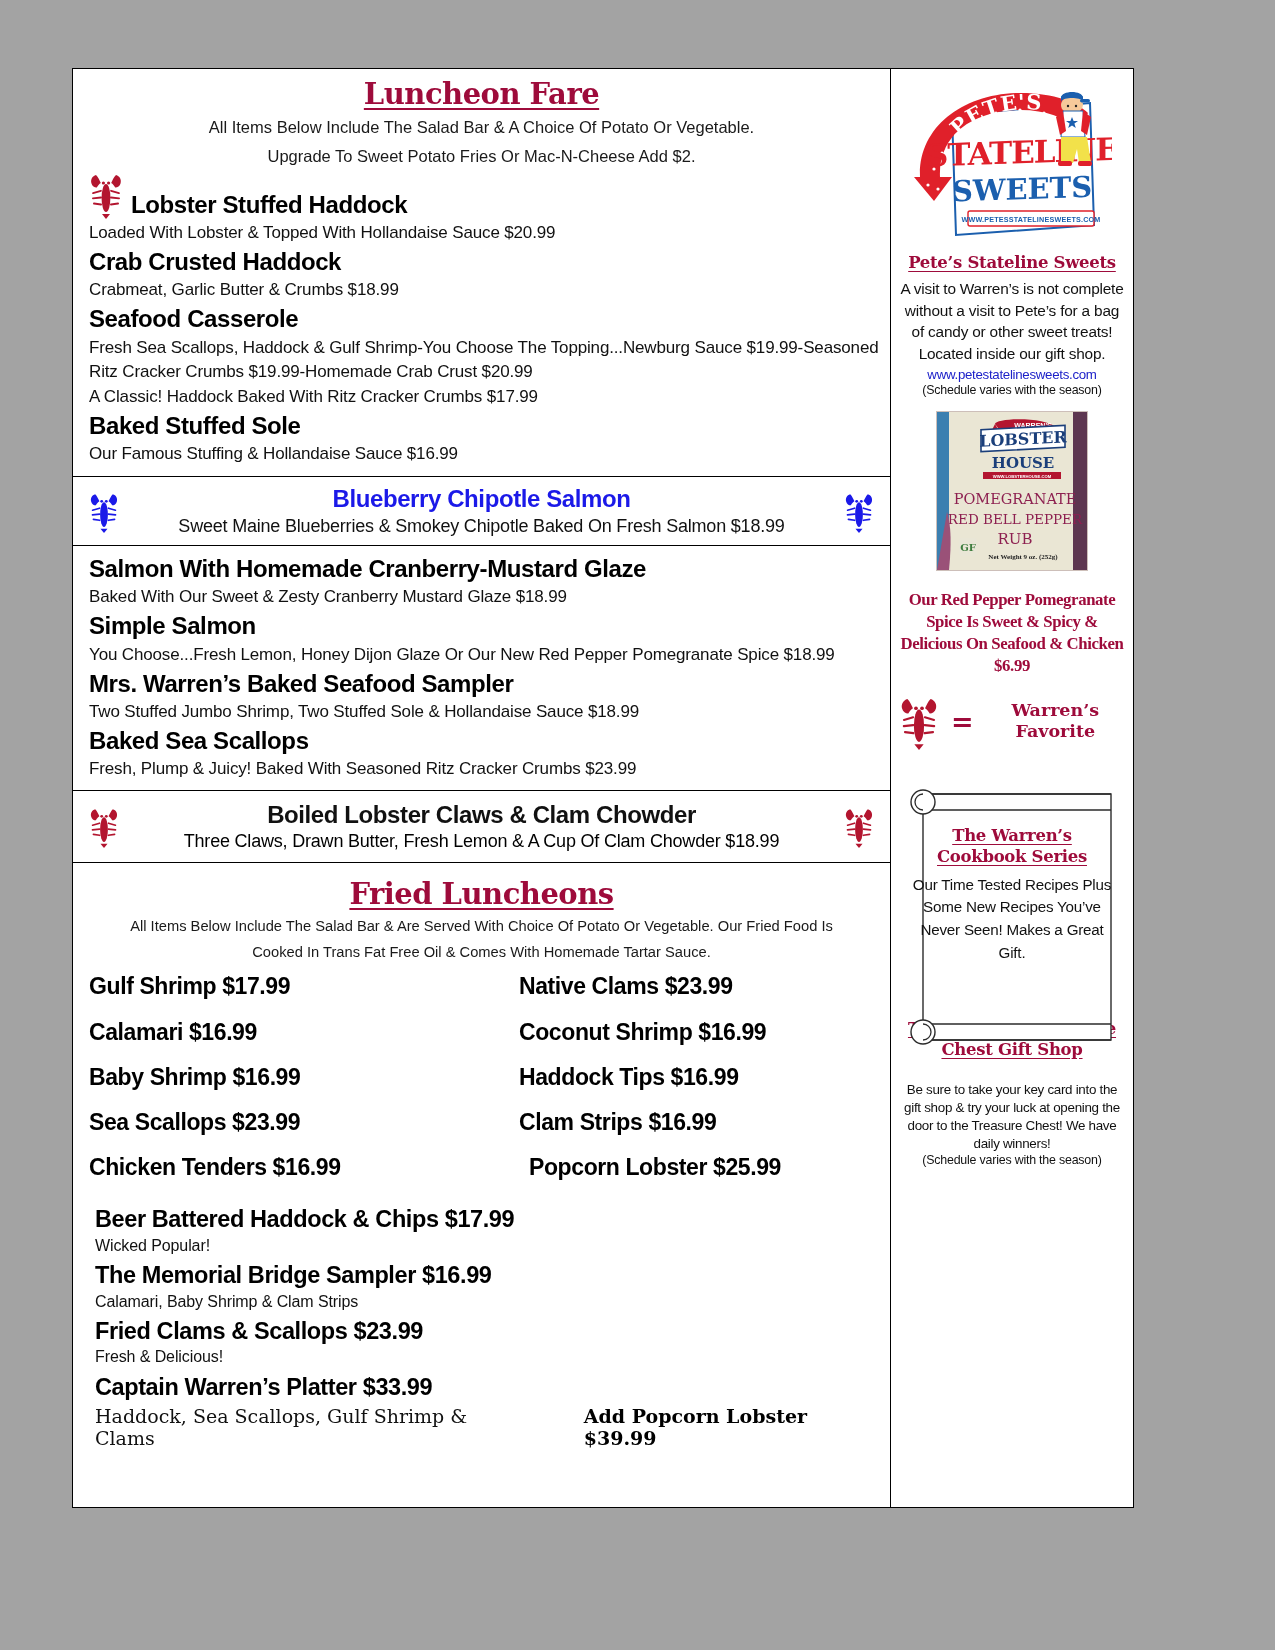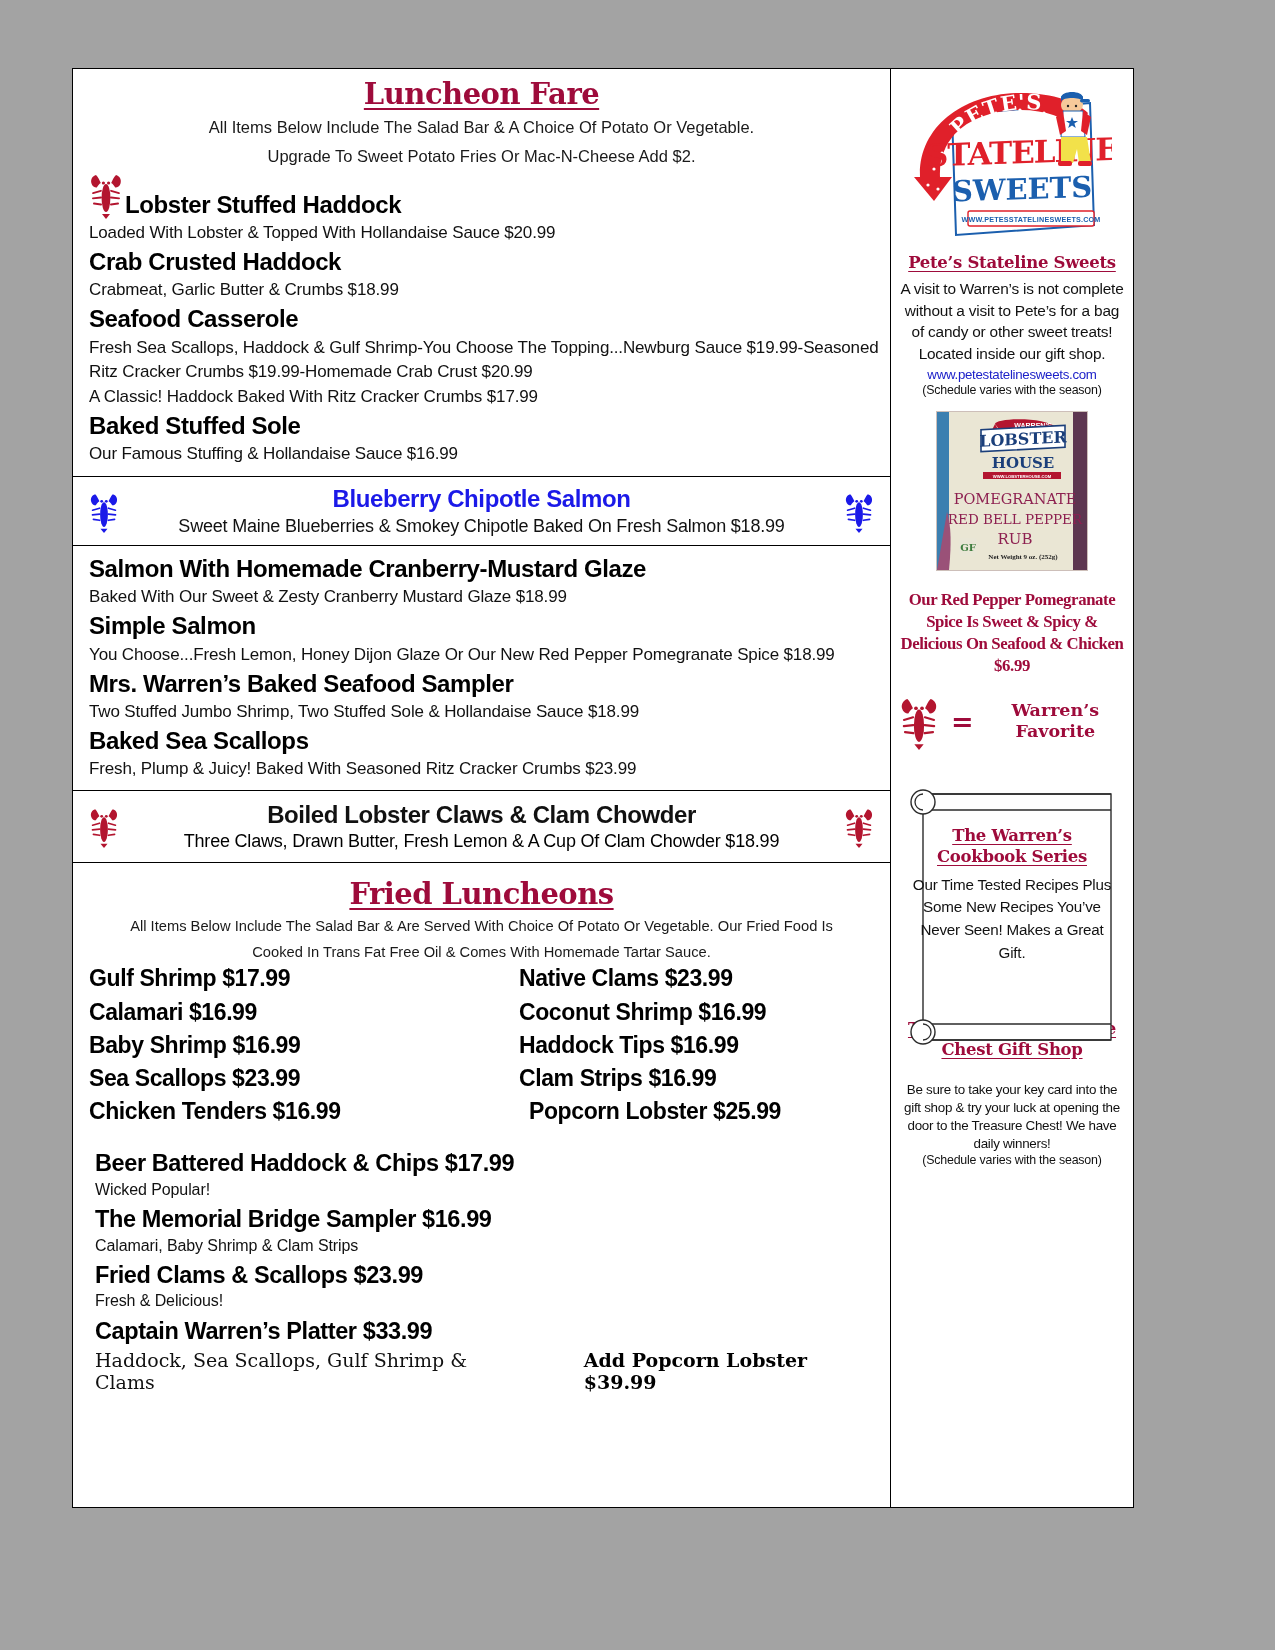--- a/index.html
+++ b/index.html
@@ -70,21 +70,21 @@
   }
 
   
   .lobster {
     display: inline-block;
     vertical-align: middle;
     line-height: 1;
   }
   .lobster svg { display: block; }
 
-  .first-item-row { display: flex; align-items: flex-end; gap: 2px; }
+  .first-item-row { display: flex; align-items: flex-end; gap: 8px; }
   .first-item-row .lobster { margin-bottom: 1px; }
 
   
   .band {
     border-top: 1.5px solid #000;
     border-bottom: 1.5px solid #000;
     display: flex;
     align-items: center;
     padding: 8px 16px;
   }
@@ -102,22 +102,22 @@
     text-align: center;
   }
   .band.blue .band-title { color: #1b19e8; }
   .band.blue .band-sub { color: #111; }
   .band.red .band-title { color: #111; }
 
   
   .fried-grid {
     display: grid;
     grid-template-columns: 430px 1fr;
-    row-gap: 0px;
-    margin-top: 0;
+    row-gap: 12px;
+    margin-top: 8px;
     padding-left: 6px;
   }
   .fried-item {
     font-size: 23px;
     font-weight: bold;
     letter-spacing: -0.4px;
     line-height: 1.44;
     color: #000;
   }
   .fried-item.indent { padding-left: 10px; }

